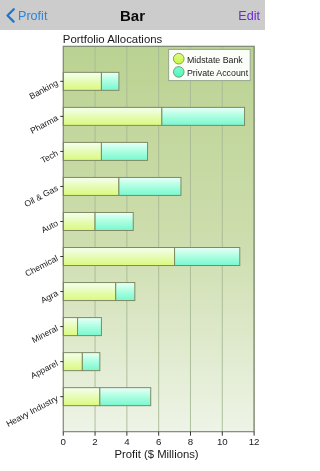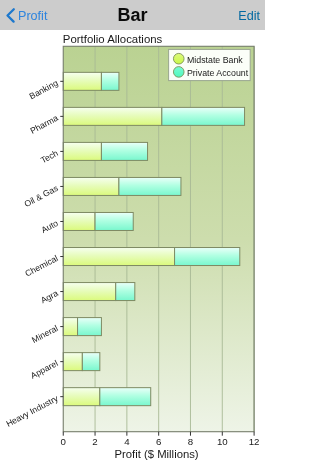--- a/index.html
+++ b/index.html
@@ -1,21 +1,21 @@
 <!DOCTYPE html>
 <html><head>
 <meta charset="utf-8">
 <style>
   html,body{margin:0;padding:0;}
   body{width:265px;height:471px;background:#fff;font-family:"Liberation Sans",sans-serif;overflow:hidden;}
   #navbar{position:absolute;left:0;top:0;width:265px;height:30px;background:#cccccc;}
-  #navbar .title{position:absolute;left:0;top:0;width:265px;text-align:center;line-height:31px;font-size:18px;font-weight:bold;color:#0a0a0a;}
+  #navbar .title{position:absolute;left:0;top:0;width:265px;text-align:center;line-height:31px;font-size:15px;font-weight:bold;color:#0a0a0a;}
   #back{position:absolute;left:0px;top:0;height:31px;display:flex;align-items:center;gap:3px;color:#1d78cd;}
   #back .lbl{font-size:12.6px;color:#2d84de;margin-left:-1px;}
-  #edit{position:absolute;right:5px;top:0;height:31px;display:flex;align-items:center;font-size:12.6px;color:#0369a1;}
+  #edit{position:absolute;right:5px;top:0;height:31px;display:flex;align-items:center;font-size:12.6px;color:#6d28d9;}
   #chart{position:absolute;left:0;top:30px;width:265px;height:441px;background:#fff;}
 </style>
 </head>
 <body>
 
 <div id="navbar">
   <div id="back">
     <svg width="16" height="30" viewBox="0 0 16 30">
         <path d="M13.8 8.3 L7.5 14.5 L13.6 20.6" fill="none" stroke="#1d78cd" stroke-width="2.3" stroke-linecap="round" stroke-linejoin="round"></path>
       </svg>

